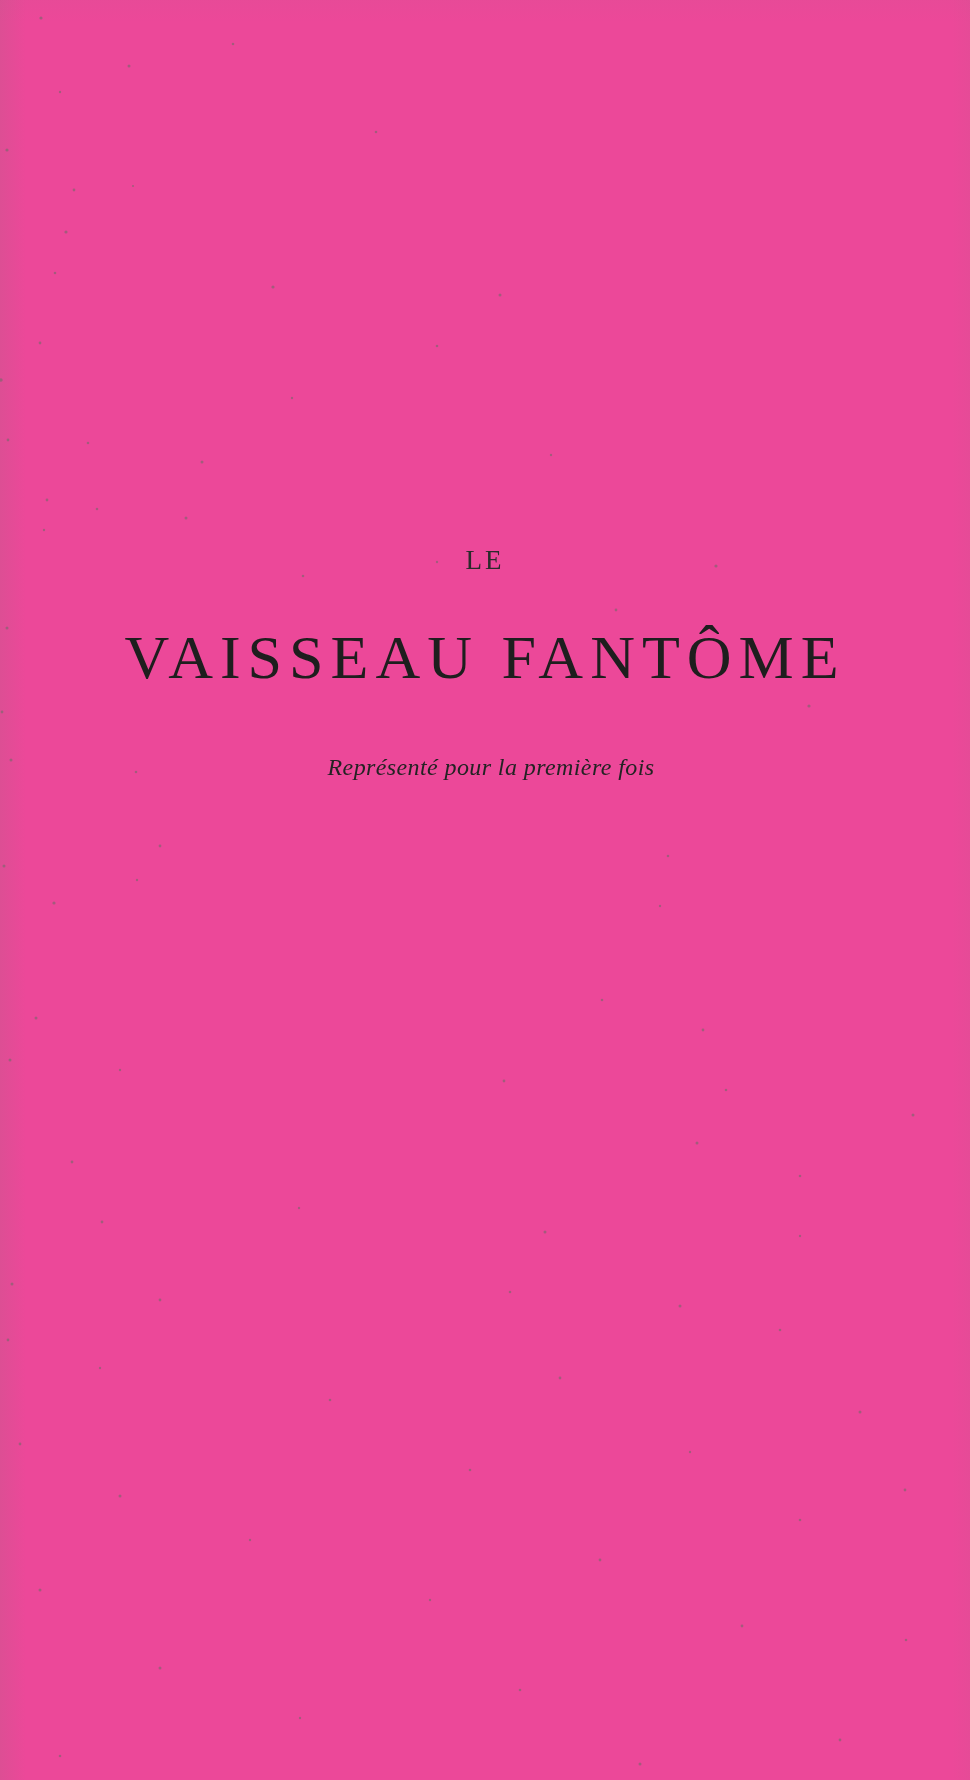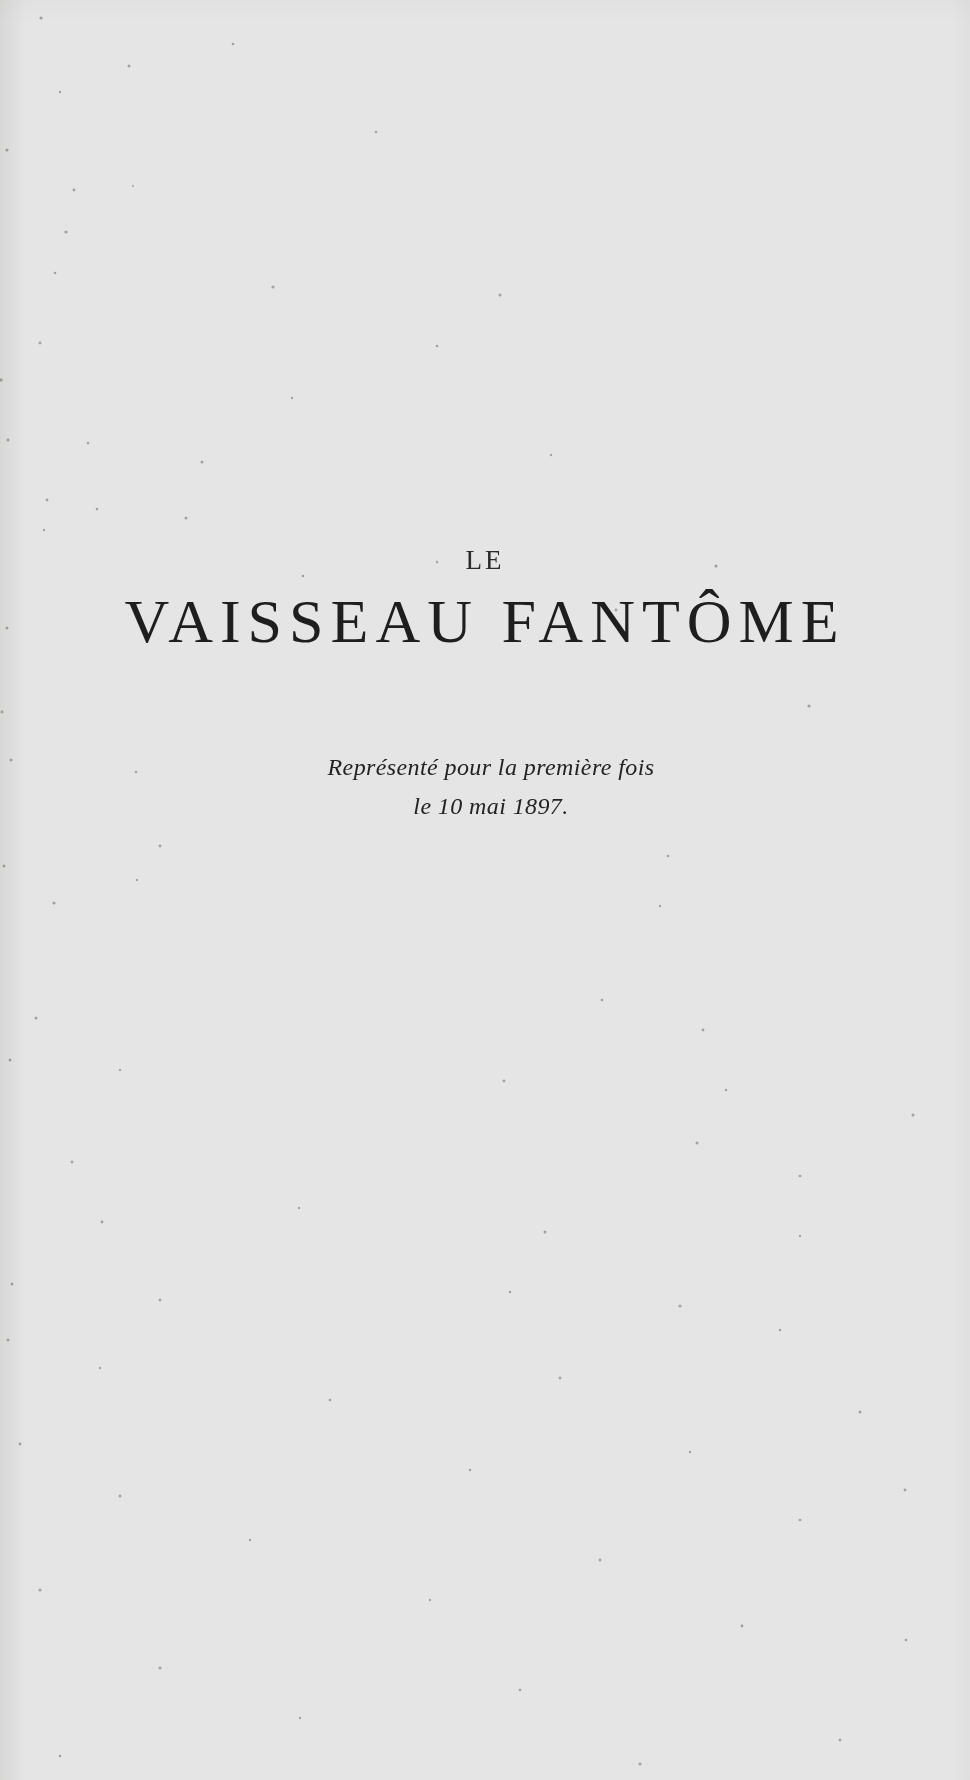--- a/index.html
+++ b/index.html
@@ -13,21 +13,21 @@
     overflow: hidden;
     font-family: "Liberation Serif", serif;
     color: #1a1a1a;
     position: relative;
   }
 
   
   .page {
     position: absolute;
     inset: 0;
-    background: #e5e5e5;
+    background: #ec4899;
   }
 
   
   .speckles {
     position: absolute;
     inset: 0;
     pointer-events: none;
     opacity: 0.55;
   }
 
@@ -55,21 +55,21 @@
     left: 0;
     right: 0;
     font-family: "Liberation Serif", serif;
     font-size: 27px;
     letter-spacing: 3px;
     color: #2b2b2b;
   }
 
   .line-title {
     position: absolute;
-    top: 586px;
+    top: 622px;
     left: 0;
     right: 0;
     font-family: "Liberation Serif", serif;
     font-size: 62px;
     letter-spacing: 7px;
     color: #1e1e1e;
     white-space: nowrap;
   }
 
   .subtitle {
@@ -181,17 +181,16 @@
     </g>
   </svg>
 
   <div class="edge-shade"></div>
 
   <div class="content">
     <div class="line-le">LE</div>
     <div class="line-title">VAISSEAU FANTÔME</div>
     <div class="subtitle">
       <div>Représenté pour la première fois</div>
-      <div>le 10 mai 1897.</div>
     </div>
   </div>
 
 </div>
 
 </body></html>

